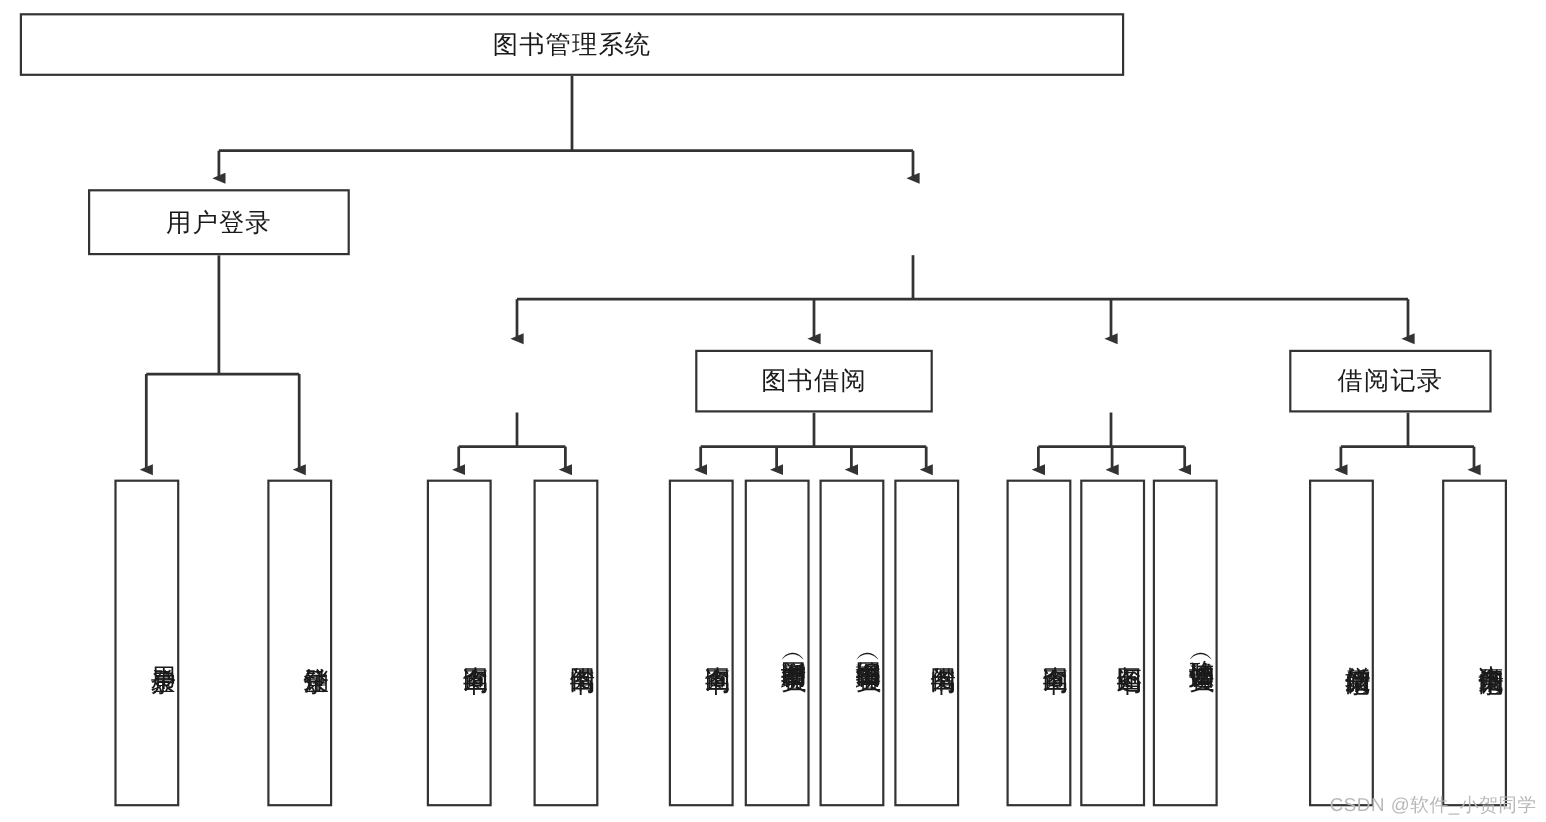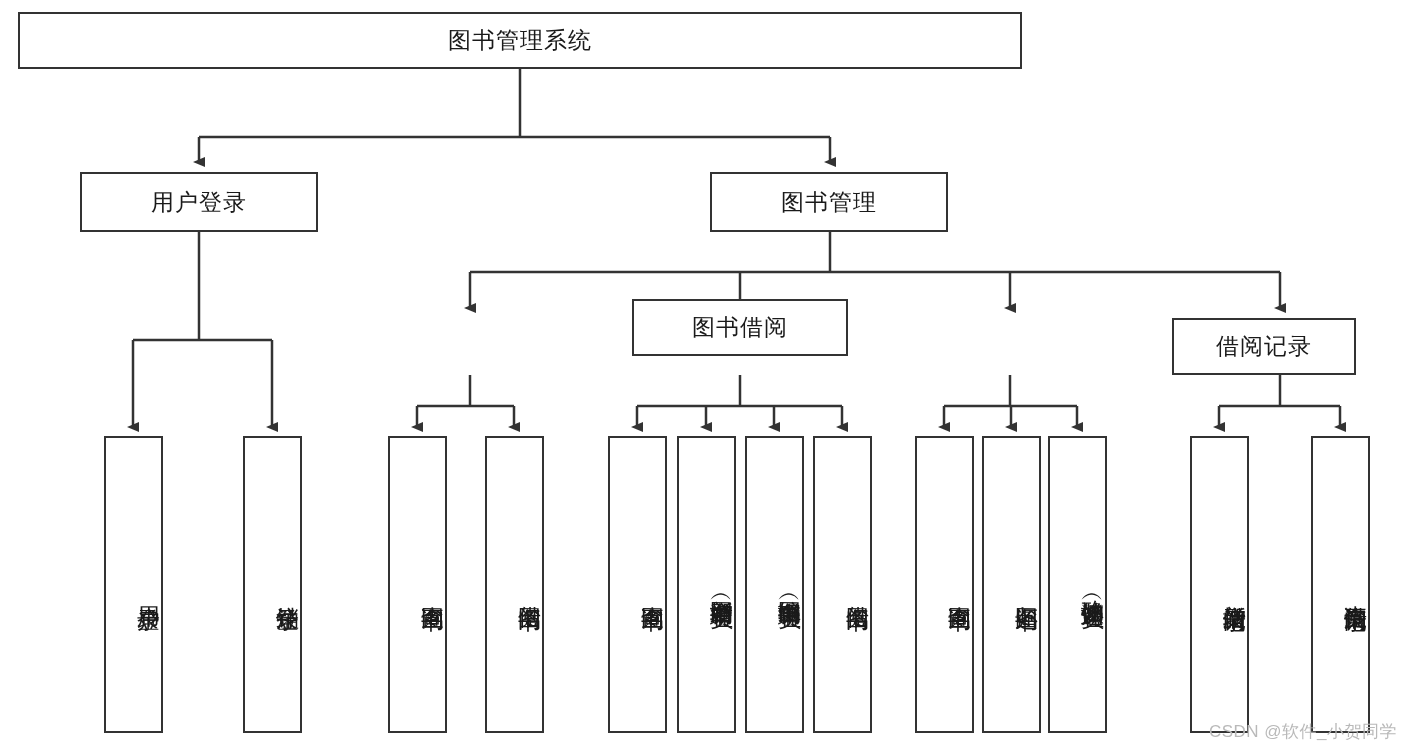--- a/index.html
+++ b/index.html
@@ -122,25 +122,22 @@
     </g>
   </svg>
 
   <div class="node horiz" style="left:18px; top:12px; width:1004px; height:57px;">
     <span class="label">图书管理系统</span>
   </div>
 
   <div class="node horiz" style="left:80px; top:172px; width:238px; height:60px;">
     <span class="label">用户登录</span>
   </div>
-  <div class="node horiz" style="left:710px; top:172px; width:238px; height:60px;">
-    <span class="label">图书管理</span>
-  </div>
 
-  <div class="node horiz" style="left:632px; top:299px; width:216px; height:57px;">
+  <div class="node horiz" style="left:632px; top:318px; width:216px; height:57px;">
     <span class="label">图书借阅</span>
   </div>
   <div class="node horiz" style="left:1172px; top:318px; width:184px; height:57px;">
     <span class="label">借阅记录</span>
   </div>
 
   <div class="node vert" style="left:104px; top:436px; width:59px; height:297px;">
     <span class="label">用户登录</span>
   </div>
   <div class="node vert" style="left:243px; top:436px; width:59px; height:297px;">

